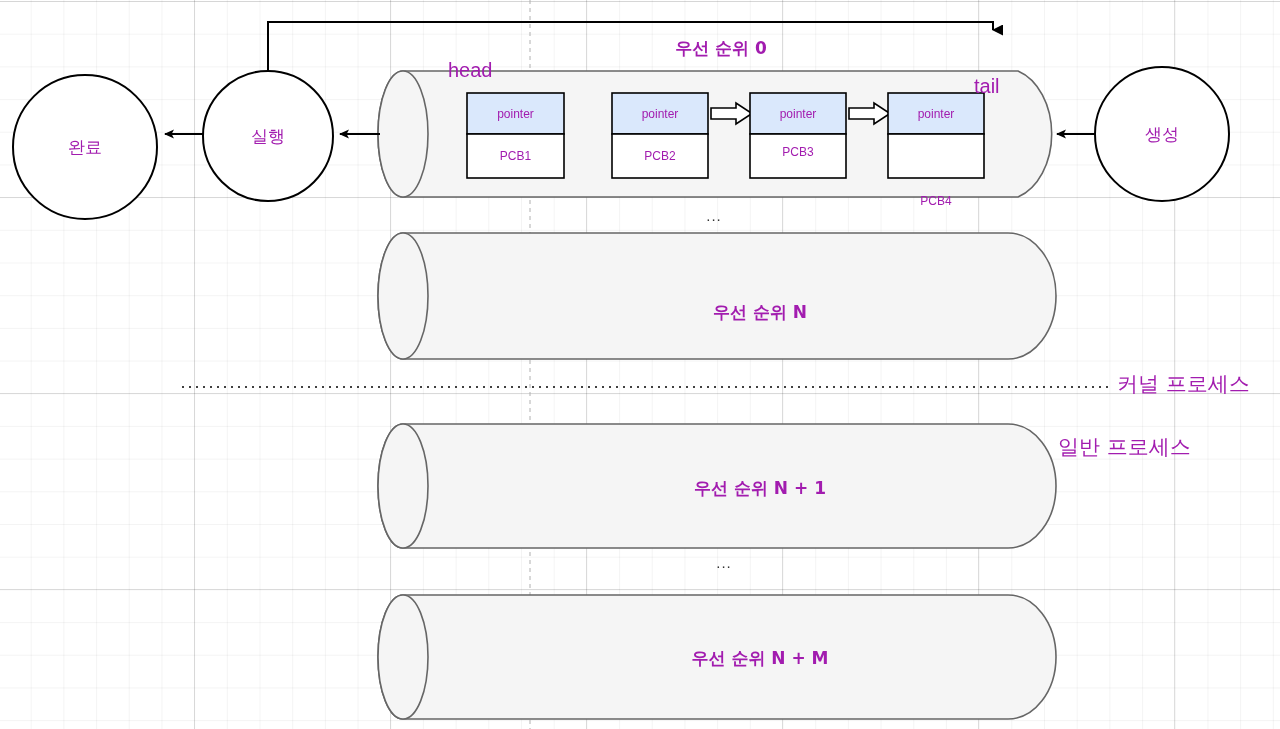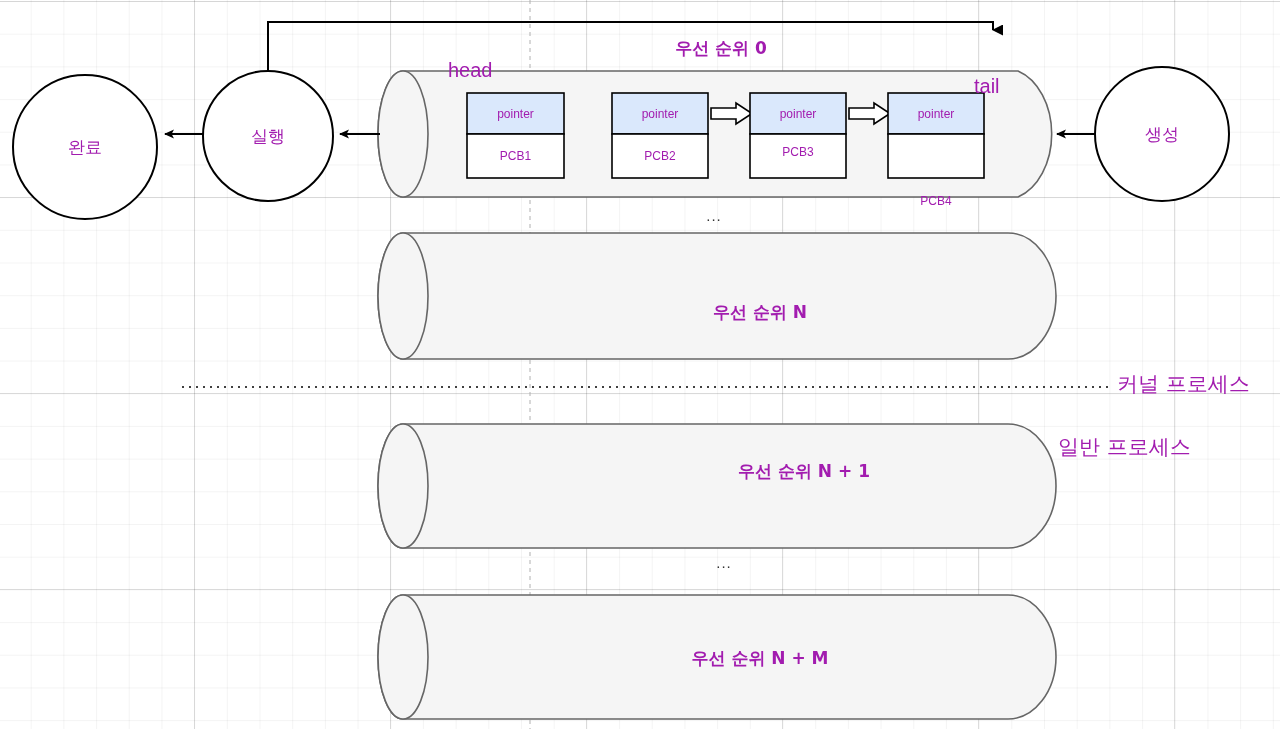--- a/index.html
+++ b/index.html
@@ -145,21 +145,21 @@
   <div class="lbl txt-pcb center" style="left:660px;top:113.5px;">pointer</div>
   <div class="lbl txt-pcb center" style="left:660px;top:156px;text-align:center;">PCB2</div>
 
   <div class="lbl txt-pcb center" style="left:798px;top:113.5px;">pointer</div>
   <div class="lbl txt-pcb center" style="left:798px;top:152px;">PCB3</div>
 
   <div class="lbl txt-pcb center" style="left:936px;top:113.5px;">pointer</div>
   <div class="lbl txt-pcb center" style="left:936px;top:156px;margin-top:45px;">PCB4</div>
 
   <div class="lbl lbl-ko txt-bold center" style="left:760px;top:312px;">우선 순위 N</div>
-  <div class="lbl lbl-ko txt-bold center" style="left:760px;top:471px;margin-left:44px;">우선 순위 N + 1</div>
+  <div class="lbl lbl-ko txt-bold center" style="left:760px;top:488px;">우선 순위 N + 1</div>
   <div class="lbl lbl-ko txt-bold center" style="left:760px;top:658px;">우선 순위 N + M</div>
 
   <div class="lbl txt-ell center" style="left:714px;top:215px;">...</div>
   <div class="lbl txt-ell center" style="left:724px;top:562px;">...</div>
 
   <div class="lbl lbl-ko txt-side" style="left:1117px;top:374px;">커널 프로세스</div>
   <div class="lbl lbl-ko txt-side" style="left:1058px;top:437px;">일반 프로세스</div>
 
 </div>
 

